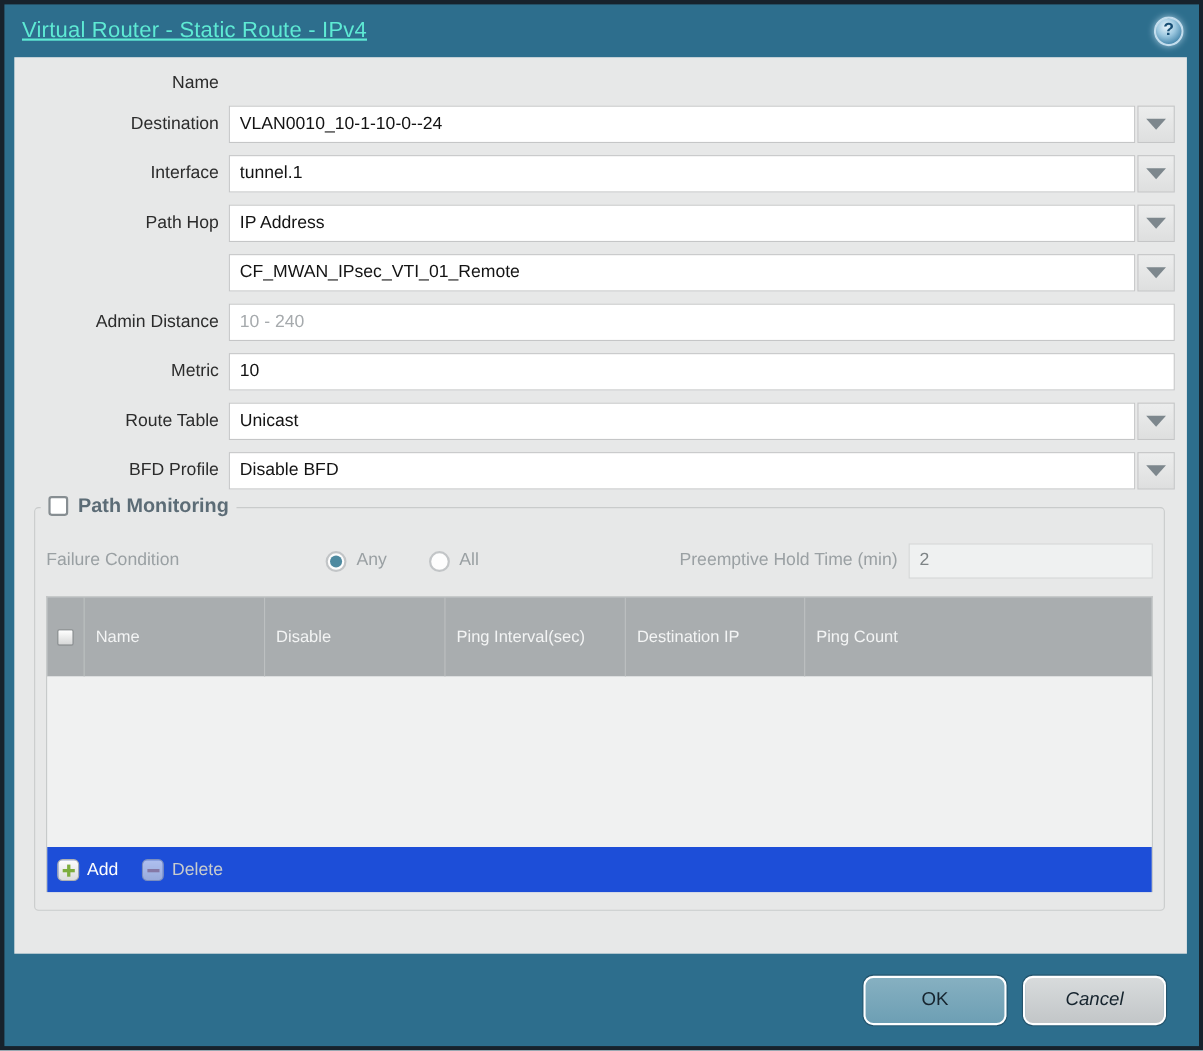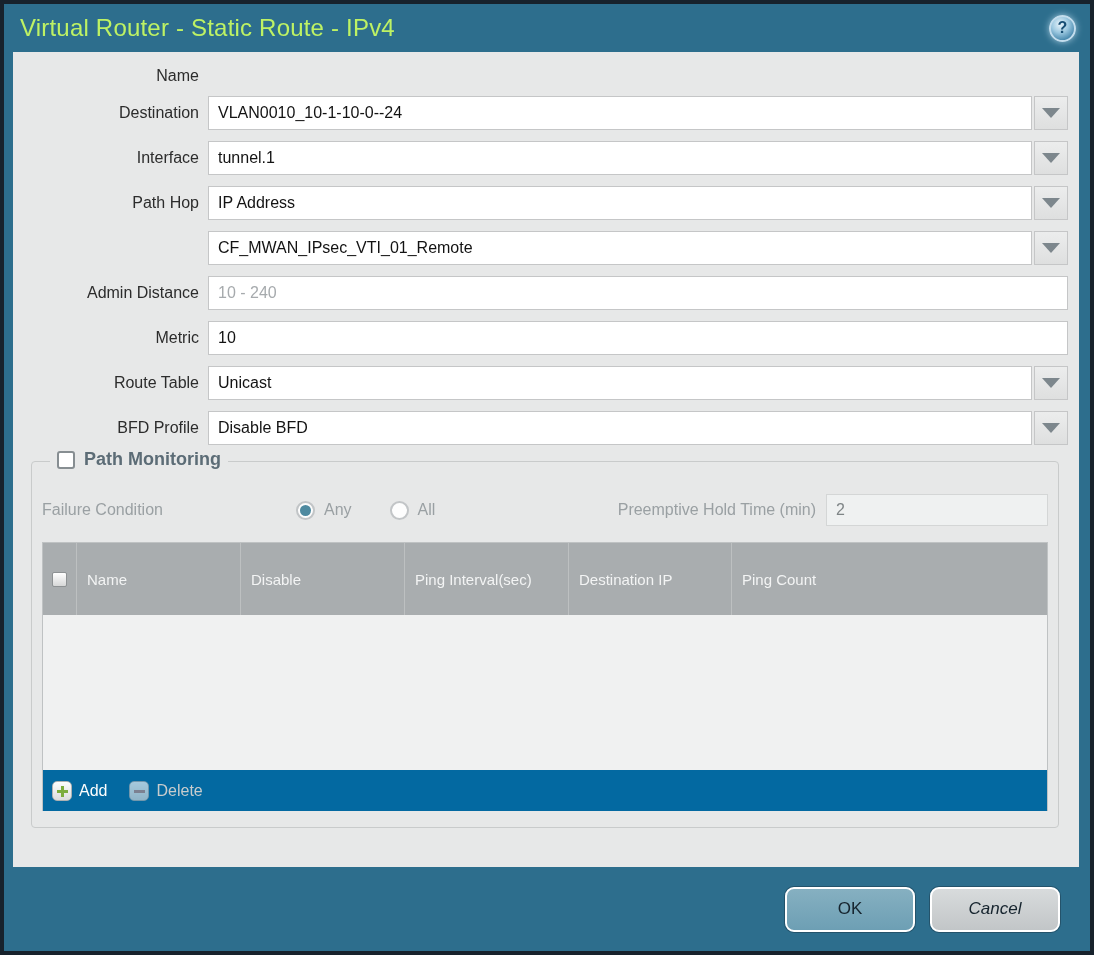--- a/index.html
+++ b/index.html
@@ -8,21 +8,21 @@
   .window {
     width:1094px; height:955px;
     border:4px solid #17222c;
     background:#2d6e8d;
     display:flex; flex-direction:column;
     position:relative;
   }
 
   
   .titlebar { height:48px; display:flex; align-items:center; padding:0 14px 0 16px; flex:0 0 auto; }
-  .titlebar .title { color:#bef264; font-size:24px; letter-spacing:.2px; }
+  .titlebar .title { color:#5eead4; font-size:20px; letter-spacing:.2px;text-decoration:underline; }
   .help-icon {
     margin-left:auto; width:27px; height:27px; border-radius:50%;
     background:radial-gradient(circle at 40% 32%, #e8f4fb 0%, #9cc8e0 40%, #4d8cb0 75%, #2d6e92 100%);
     border:2px solid #c3dded;
     box-shadow:0 0 7px rgba(200,228,245,.75);
     display:flex; align-items:center; justify-content:center;
     color:#174e74; font-weight:bold; font-size:16px; cursor:pointer;
   }
 
   
@@ -61,21 +61,21 @@
   }
 
   
   .pm-fieldset {
     position:relative;
     margin:16px 9px 0 18px;
     border:1px solid #c9cbcb; border-radius:4px;
     padding:26px 10px 16px 10px;
   }
   .pm-legend {
-    position:absolute; top:-13px; left:18px;
+    position:absolute; top:-13px; left:5px;
     background:#e7e8e8; padding:0 7px;
     display:flex; align-items:center; gap:9px;
   }
   .pm-checkbox {
     width:18px; height:18px; background:#fff;
     border:2px solid #878e92; border-radius:3px; cursor:pointer;
   }
   .pm-legend .pm-title { font-size:18px; font-weight:bold; color:#5c6c76; }
 
   .pm-cond-row { display:flex; align-items:center; margin:6px 0 16px 0; color:#9aa0a3; font-size:16px; }
@@ -111,21 +111,21 @@
   }
   .pm-th:last-child { border-right:none; }
   .pm-th.chk { justify-content:center; padding:0; }
   .hdr-checkbox {
     width:15px; height:15px; border-radius:2px;
     background:linear-gradient(#ffffff,#d6d7d7);
     border:1px solid #8d9193; cursor:pointer;
   }
   .pm-tbody { height:155px; background:#f0f1f1; }
   .pm-tfoot {
-    height:41px; background:#0369a1;
+    height:41px; background:#1d4ed8;
     display:flex; gap:22px; padding:0 9px;
   }
   .tbtn { display:flex; align-items:center; gap:7px; cursor:pointer; }
   .tbtn-icon {
     width:20px; height:20px; border-radius:5px; position:relative;
     background:linear-gradient(#fdfdfd,#dcdddd);
     border:1px solid #aeb1b2; flex:0 0 auto;
   }
   .tbtn-icon .bar-h { position:absolute; left:4px; top:8px; width:11px; height:3px; }
   .tbtn-icon .bar-v { position:absolute; left:8px; top:4px; width:3px; height:11px; }

